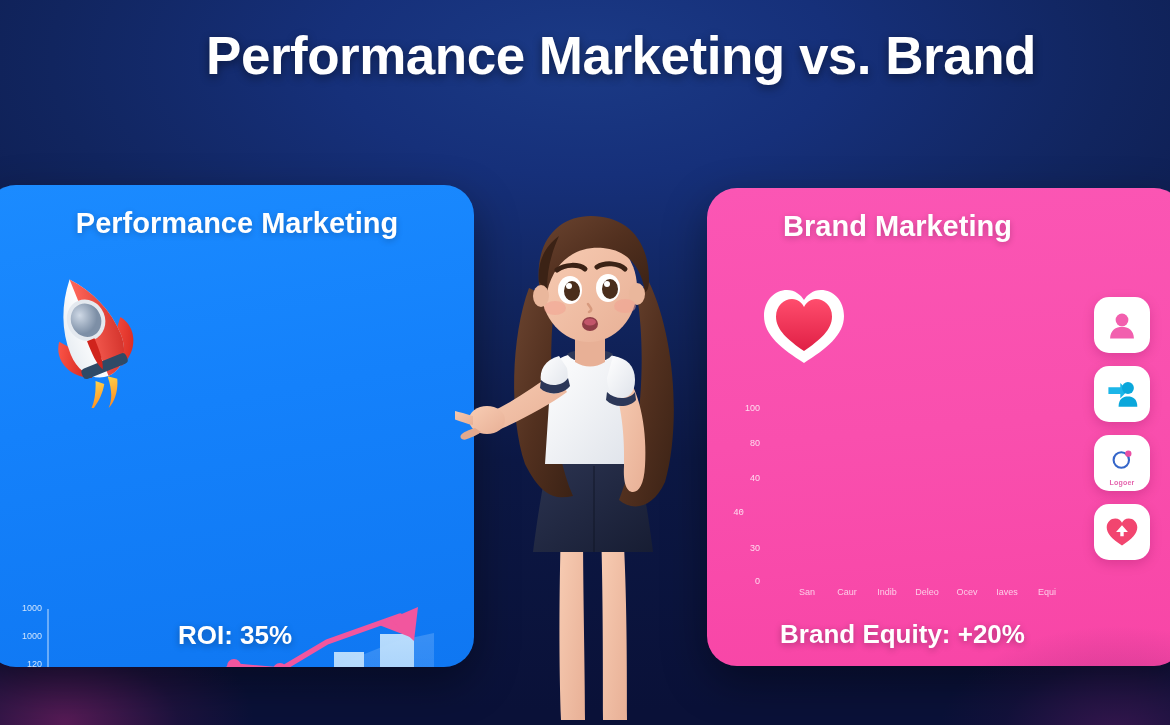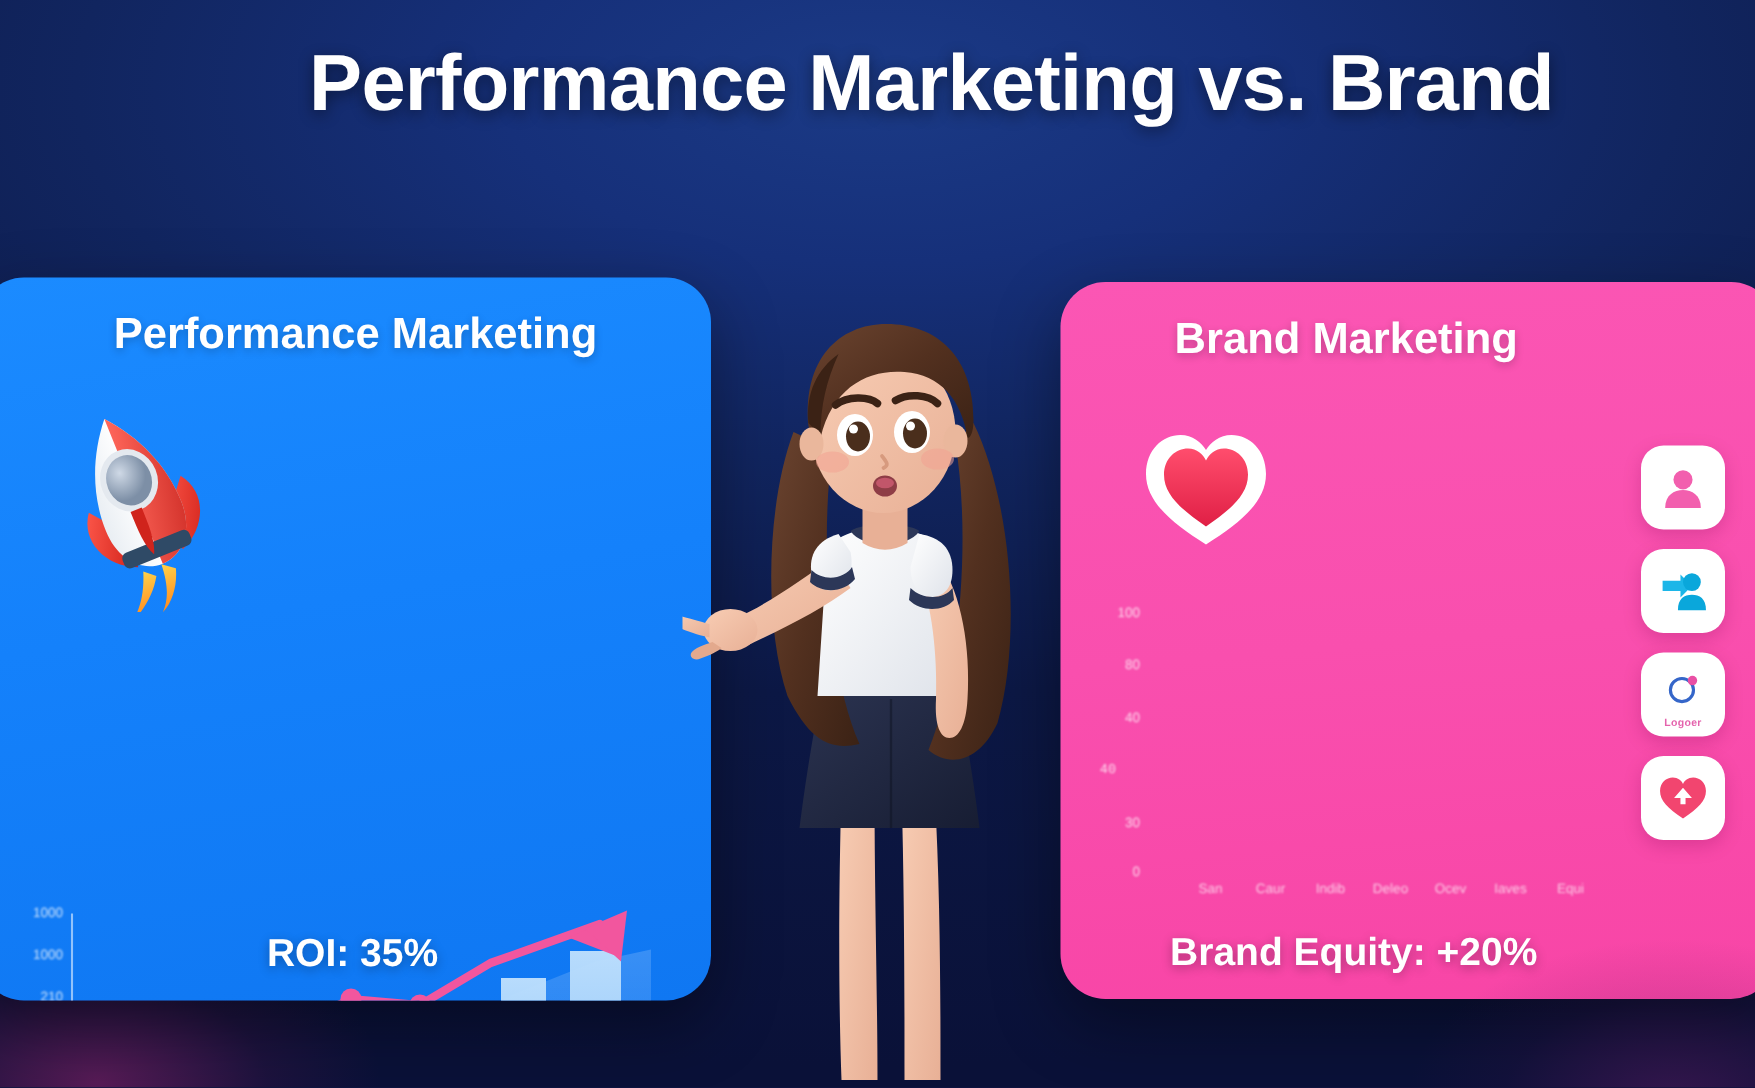--- a/index.html
+++ b/index.html
@@ -152,21 +152,21 @@
         <circle cx="71" cy="111" r="7.5" fill="#f2569e"></circle>
         <circle cx="140" cy="92" r="7" fill="#f2569e"></circle>
         <circle cx="186" cy="85" r="7" fill="#f2569e"></circle>
         <circle cx="232" cy="63" r="7" fill="#f2569e"></circle>
         <circle cx="278" cy="67" r="7" fill="#f2569e"></circle>
       </g>
     </svg>
 
     <div class="tick-label" style="left:18px; top:418px; width:38px;">1000</div>
     <div class="tick-label" style="left:18px; top:446px; width:38px;">1000</div>
-    <div class="tick-label" style="left:18px; top:474px; width:38px;">210</div>
+    <div class="tick-label" style="left:18px; top:474px; width:38px;">120</div>
 
     <div class="card-footer">ROI: 35%</div>
   </div>
 
   <svg class="rocket" viewBox="0 0 112 140">
     <defs>
       <linearGradient id="rkBody" x1="0" y1="0" x2="1" y2="0">
         <stop offset="0%" stop-color="#e9eef3"></stop>
           <stop offset="55%" stop-color="#ffffff"></stop>
           <stop offset="100%" stop-color="#cfd6de"></stop>

